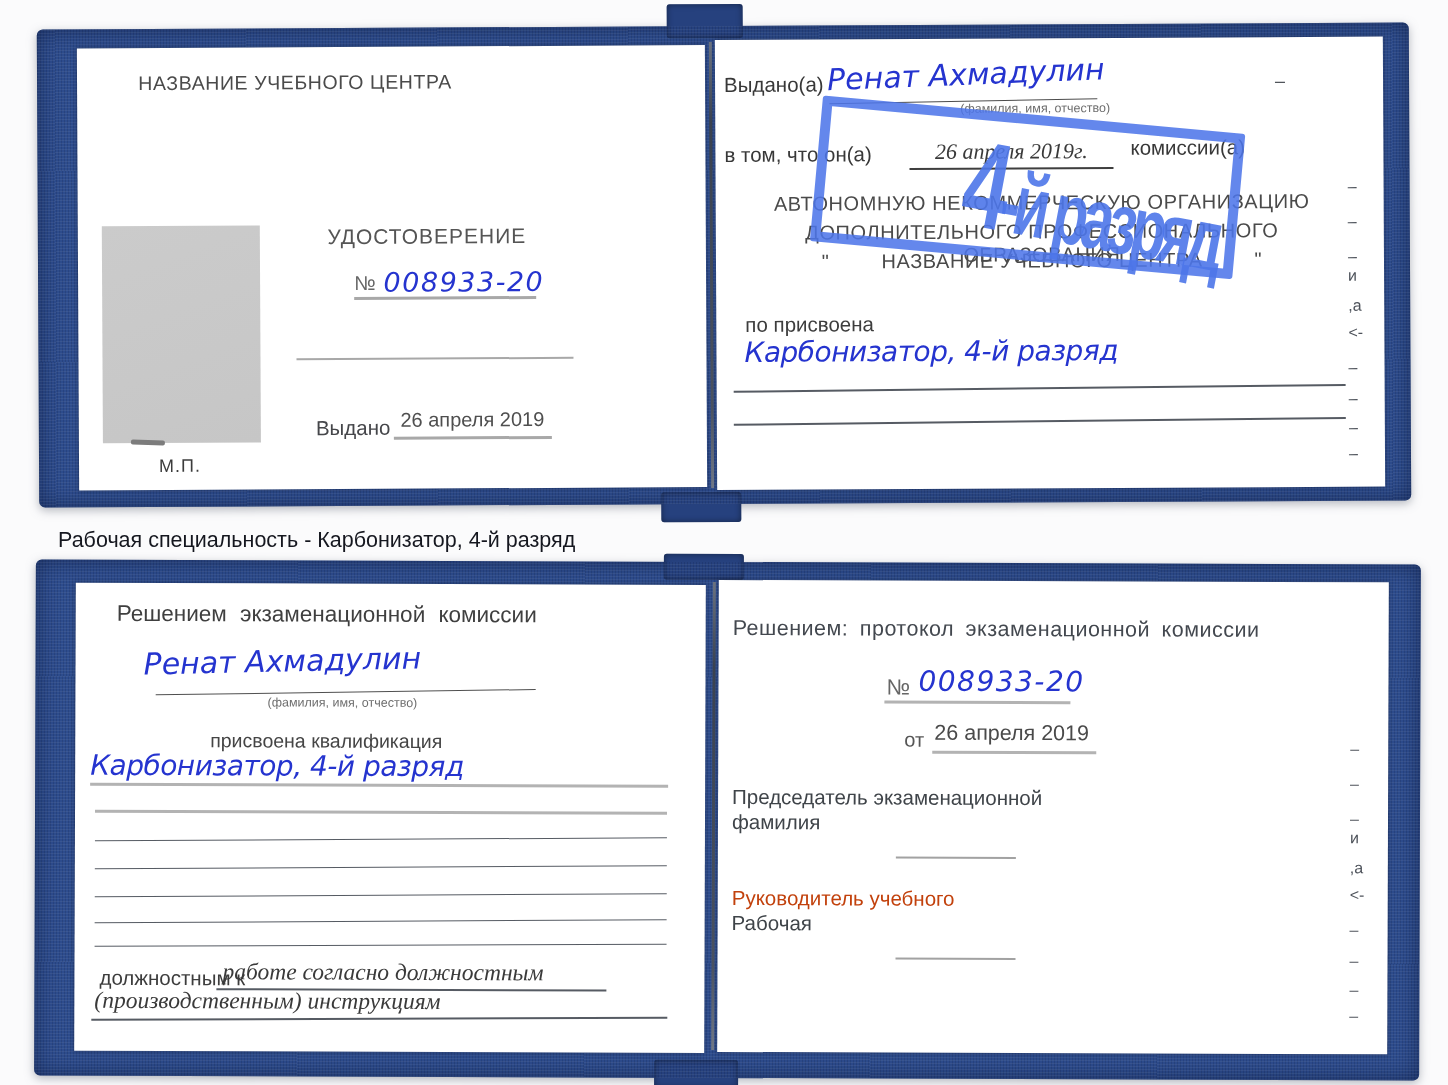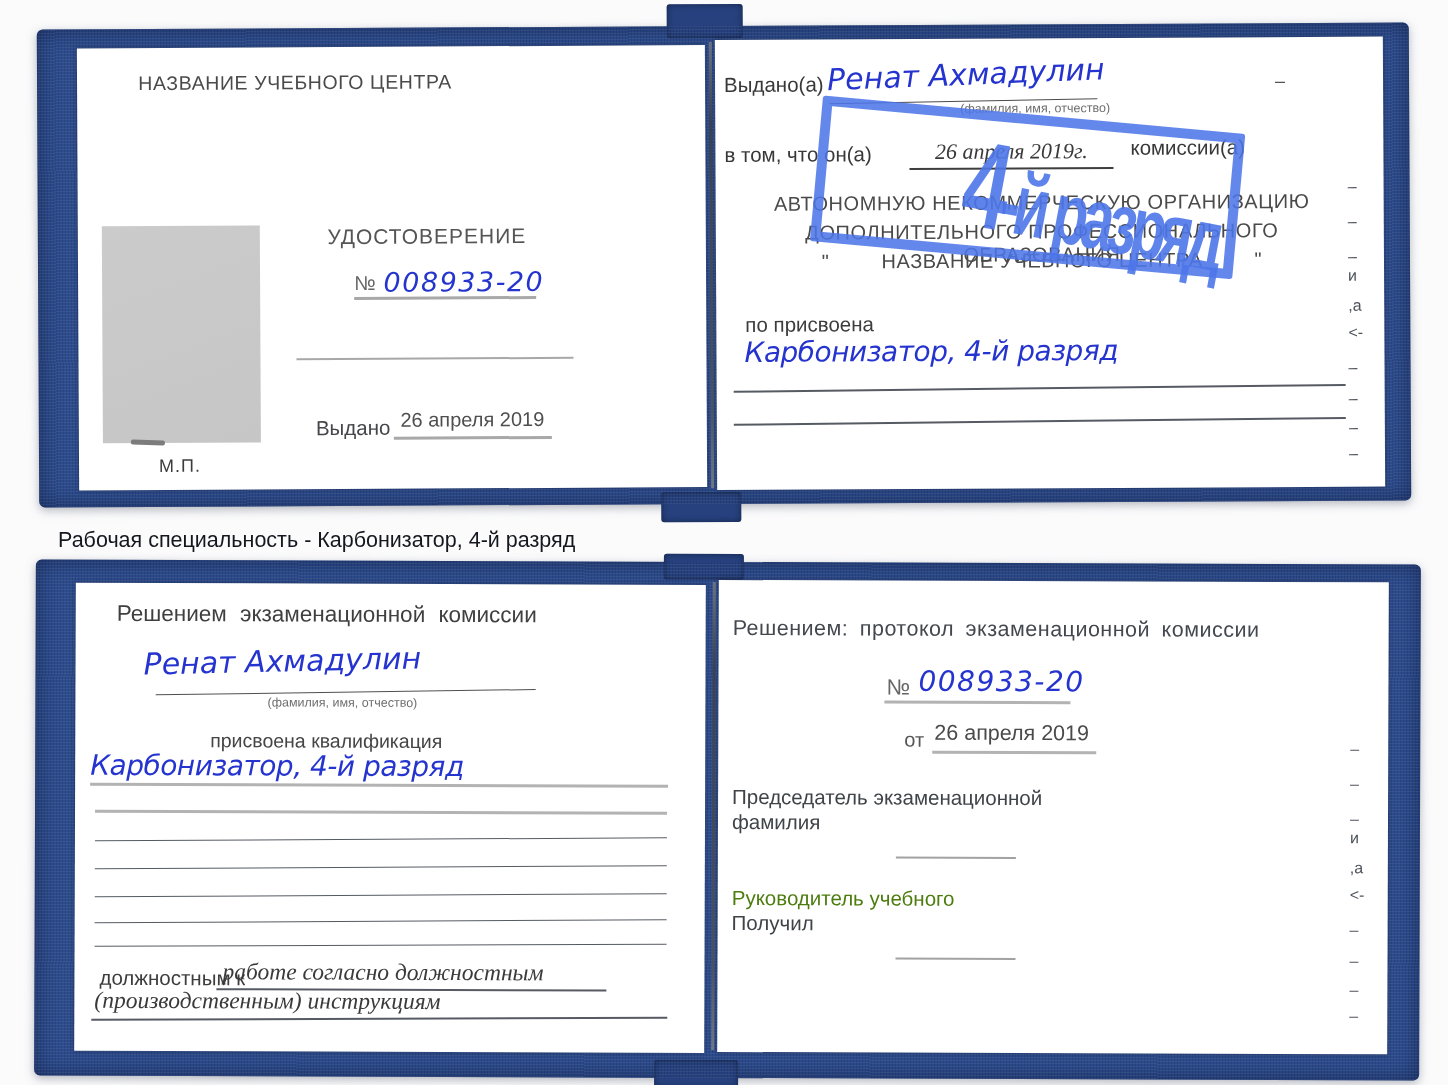--- a/index.html
+++ b/index.html
@@ -169,22 +169,22 @@
       <div class="rule rule-g3" style="left:166px;top:120px;width:186px;"></div>
 
       <div class="t" style="left:186px;top:148px;font-size:20px;color:#565656;">от</div>
       <div class="t" style="left:216px;top:140px;font-size:21.5px;color:#4a4a4a;">26 апреля 2019</div>
       <div class="rule rule-g3" style="left:214px;top:170px;width:164px;"></div>
 
       <div class="t lbl" style="left:14px;top:205px;color:#3f4449;">Председатель экзаменационной</div>
       <div class="t lbl" style="left:14px;top:230px;color:#3f4449;">фамилия</div>
       <div class="rule" style="left:178px;top:276px;width:120px;border-bottom-color:#a2a2a2;"></div>
 
-      <div class="t lbl" style="left:14px;top:306px;color:#4d7c0f;">Руководитель учебного</div>
-      <div class="t lbl" style="left:14px;top:331px;color:#3f4449;">Получил</div>
+      <div class="t lbl" style="left:14px;top:306px;color:#c2410c;">Руководитель учебного</div>
+      <div class="t lbl" style="left:14px;top:331px;color:#3f4449;">Рабочая</div>
       <div class="rule" style="left:178px;top:377px;width:120px;border-bottom-color:#a2a2a2;"></div>
 
       <div class="edgecol" style="left:632px;top:158px;">
         <span class="em em0">–</span>
         <span class="em em1">–</span>
         <span class="em em2">–</span>
         <span class="em em3">и</span>
         <span class="em em4">,а</span>
         <span class="em em5">&lt;-</span>
         <span class="em em6">–</span>

